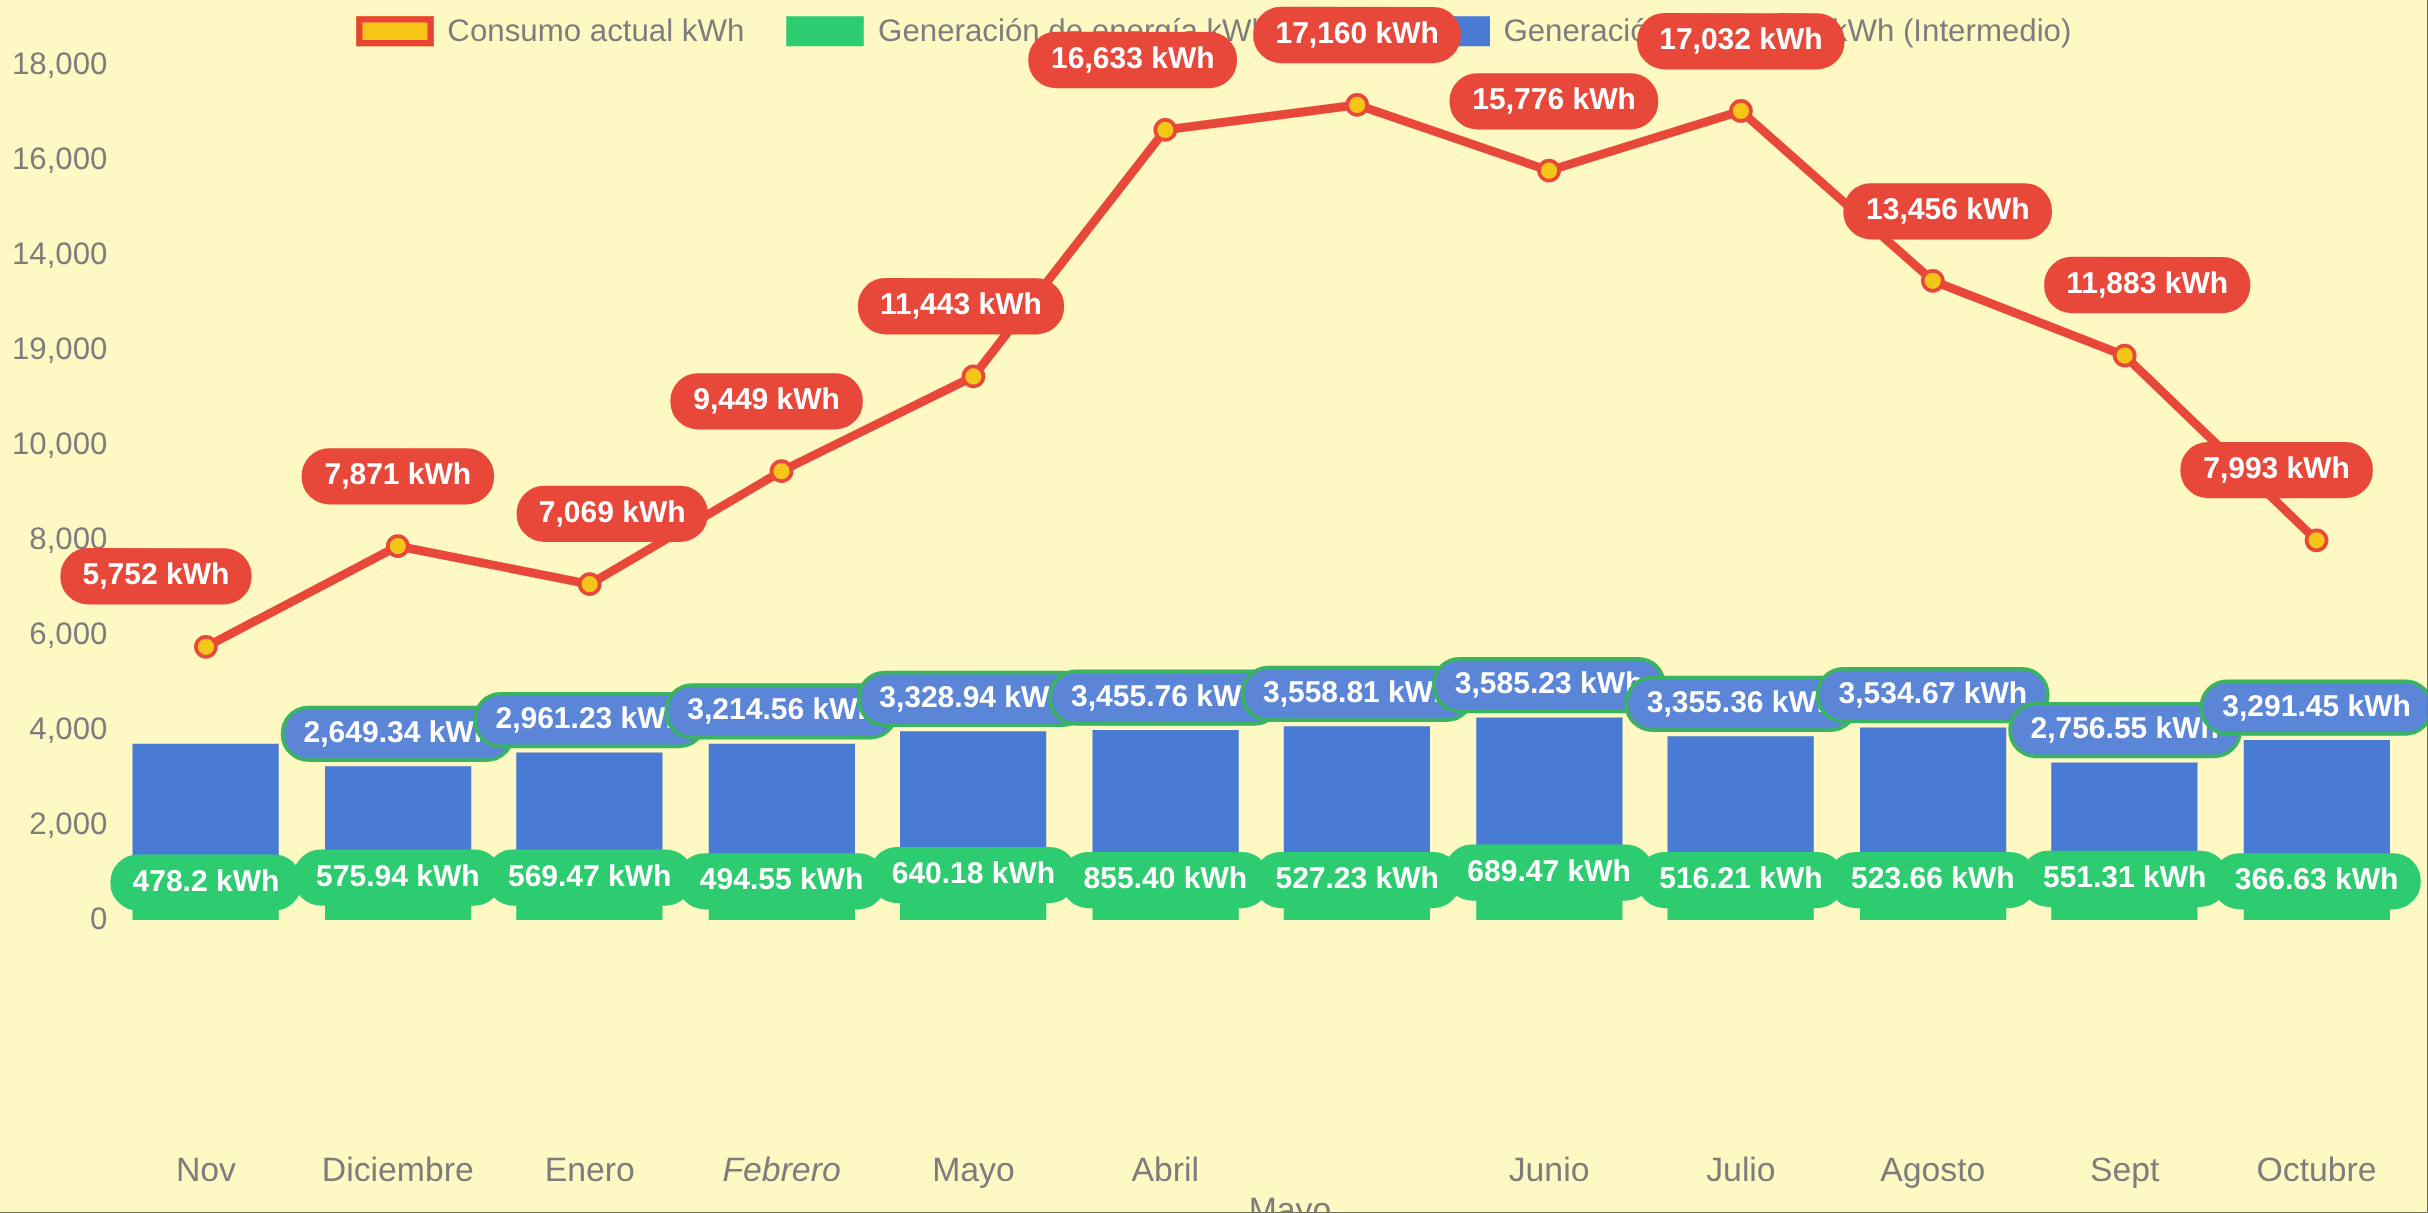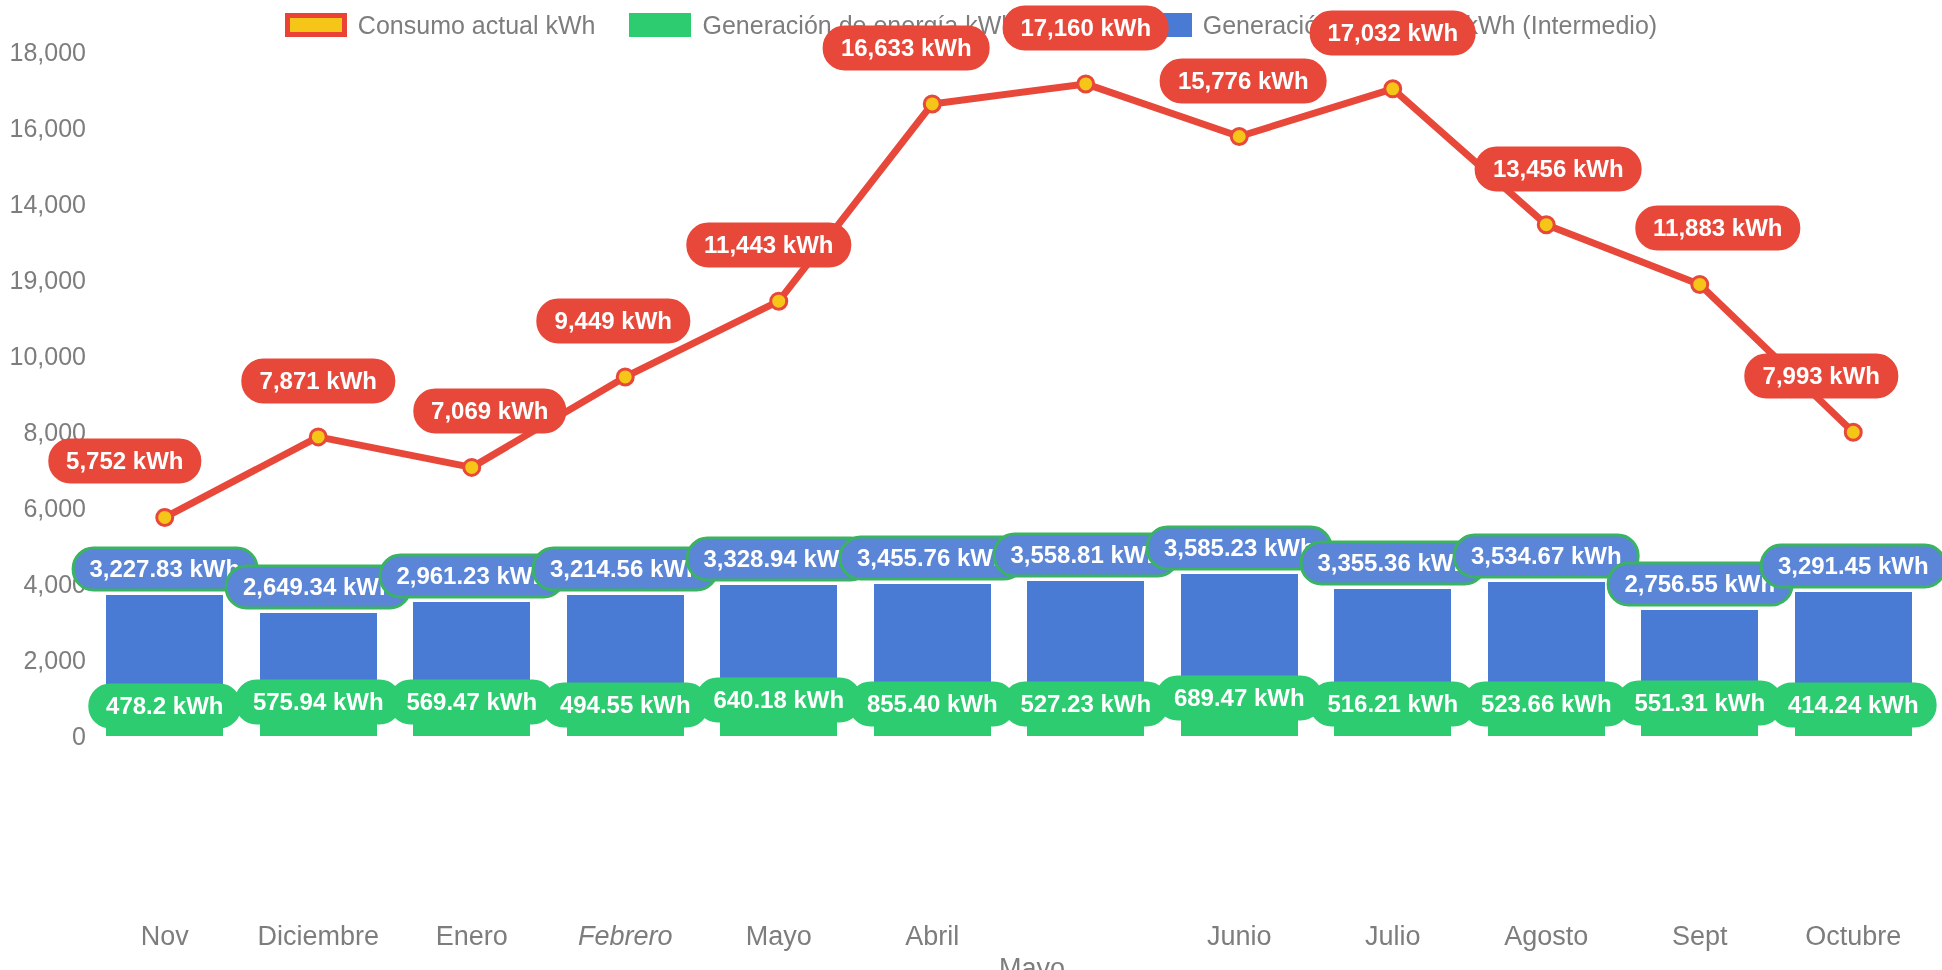--- a/index.html
+++ b/index.html
@@ -1,17 +1,17 @@
 <!DOCTYPE html>
 <html><head>
 <meta charset="utf-8">
 <style>
   html,body{margin:0;padding:0;background:#000;}
   body{width:1942px;height:970px;overflow:hidden;font-family:"Liberation Sans",sans-serif;}
-  #root{position:relative;width:1942px;height:970px;background:#ffffff;}
+  #root{position:relative;width:1942px;height:970px;background:#fef9c3;}
 
   
   #legend{position:absolute;left:0;top:8px;width:1942px;height:34px;
           display:flex;justify-content:center;align-items:center;gap:34px;}
   .lg-item{display:flex;align-items:center;gap:11px;}
   .lg-swatch{width:62px;height:24px;box-sizing:border-box;}
   .lg-swatch.consumo{background:#f5c518;border:5px solid #ea4335;}
   .lg-swatch.base{background:#2ecc71;}
   .lg-swatch.inter{background:#4a7bd4;}
   .lg-label{color:#7d7d7d;font-size:25px;line-height:25px;white-space:nowrap;}
@@ -124,21 +124,20 @@
       <div class="badge red" style="left: 489.75px; top: 411.378px;">7,069 kWh</div>
       <div class="badge red" style="left: 613.25px; top: 320.938px;">9,449 kWh</div>
       <div class="badge red" style="left: 768.75px; top: 245.166px;">11,443 kWh</div>
       <div class="badge red" style="left: 906.25px; top: 47.946px;">16,633 kWh</div>
       <div class="badge red" style="left: 1085.75px; top: 27.92px;">17,160 kWh</div>
       <div class="badge red" style="left: 1243.25px; top: 80.512px;">15,776 kWh</div>
       <div class="badge red" style="left: 1392.75px; top: 32.784px;">17,032 kWh</div>
       <div class="badge red" style="left: 1558.25px; top: 168.672px;">13,456 kWh</div>
       <div class="badge red" style="left: 1717.75px; top: 228.446px;">11,883 kWh</div>
       <div class="badge red" style="left: 1821.25px; top: 376.266px;">7,993 kWh</div>
-      <div class="badge blue" style="left: 164.75px; top: 569.171px;">3,227.83 kWh</div>
       <div class="badge blue" style="left: 318.25px; top: 587.439px;">2,649.34 kWh</div>
       <div class="badge blue" style="left: 471.75px; top: 575.833px;">2,961.23 kWh</div>
       <div class="badge blue" style="left: 625.25px; top: 569.054px;">3,214.56 kWh</div>
       <div class="badge blue" style="left: 778.75px; top: 559.173px;">3,328.94 kWh</div>
       <div class="badge blue" style="left: 932.25px; top: 558.478px;">3,455.76 kWh</div>
       <div class="badge blue" style="left: 1085.75px; top: 554.73px;">3,558.81 kWh</div>
       <div class="badge blue" style="left: 1239.25px; top: 547.561px;">3,585.23 kWh</div>
       <div class="badge blue" style="left: 1392.75px; top: 562.88px;">3,355.36 kWh</div>
       <div class="badge blue" style="left: 1546.25px; top: 555.783px;">3,534.67 kWh</div>
       <div class="badge blue" style="left: 1699.75px; top: 584.301px;">2,756.55 kWh</div>
@@ -147,16 +146,16 @@
       <div class="badge green" style="left: 318.25px; top: 702.114px;">575.94 kWh</div>
       <div class="badge green" style="left: 471.75px; top: 702.36px;">569.47 kWh</div>
       <div class="badge green" style="left: 625.25px; top: 705.207px;">494.55 kWh</div>
       <div class="badge green" style="left: 778.75px; top: 699.673px;">640.18 kWh</div>
       <div class="badge green" style="left: 932.25px; top: 703.797px;">855.40 kWh</div>
       <div class="badge green" style="left: 1085.75px; top: 703.965px;">527.23 kWh</div>
       <div class="badge green" style="left: 1239.25px; top: 697.8px;">689.47 kWh</div>
       <div class="badge green" style="left: 1392.75px; top: 704.384px;">516.21 kWh</div>
       <div class="badge green" style="left: 1546.25px; top: 704.101px;">523.66 kWh</div>
       <div class="badge green" style="left: 1699.75px; top: 703.05px;">551.31 kWh</div>
-      <div class="badge green" style="left: 1853.25px; top: 705.47px;">414.24 kWh</div>
+      <div class="badge green" style="left: 1853.25px; top: 705.47px;">366.63 kWh</div>
     </div>
 
 </div>
 
 </body></html>

